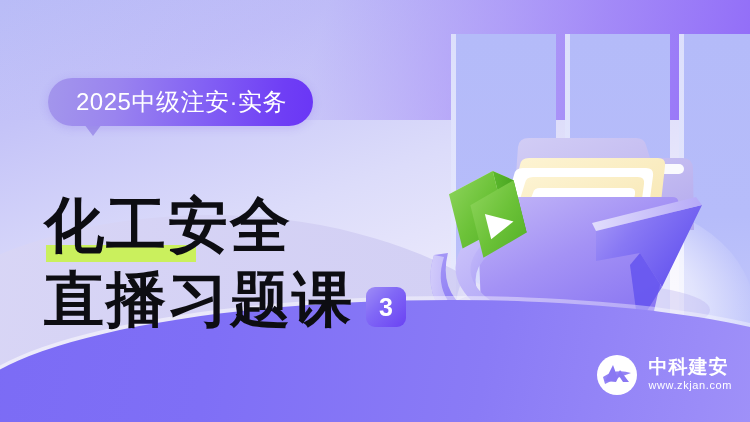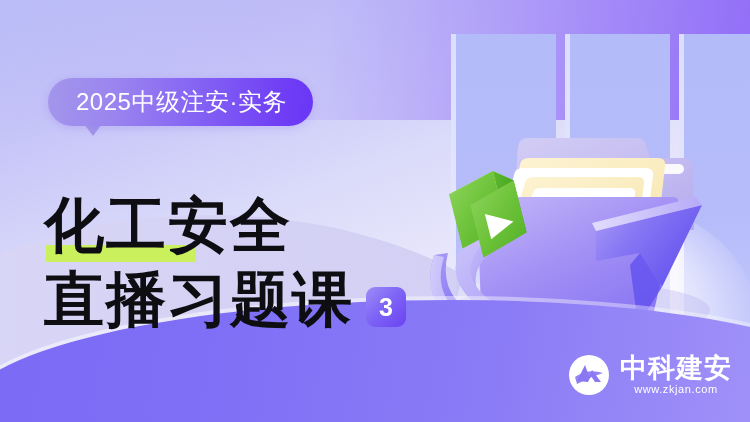--- a/index.html
+++ b/index.html
@@ -177,24 +177,25 @@
     position: absolute;
     right: 18px; bottom: 26px;
     display: flex;
     align-items: center;
     gap: 10px;
   }
   .logo-mark { width: 42px; height: 42px; flex: 0 0 42px; }
   .logo-words { display: flex; flex-direction: column; gap: 2px; }
   .logo-name {
     color: #ffffff;
-    font-size: 27px;
+    font-size: 19px;
     font-weight: 700;
     letter-spacing: 1px;
     line-height: 1;
+    font-family: Liberation Mono, monospace;
   }
   .logo-url {
     color: #ffffff;
     font-size: 11px;
     font-weight: 400;
     letter-spacing: .6px;
     line-height: 1;
     text-align: center;
   }
 </style>

